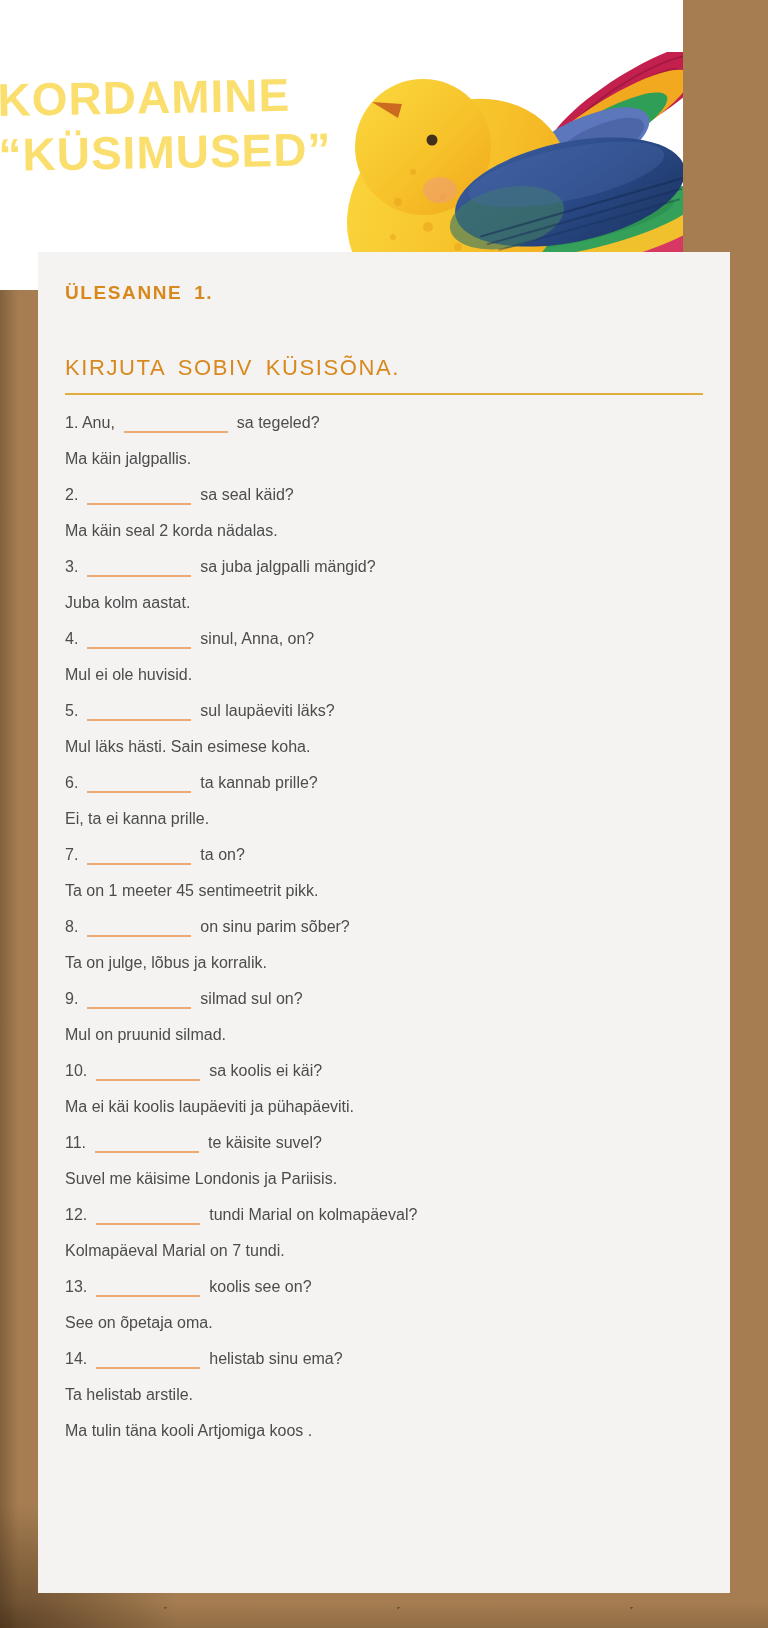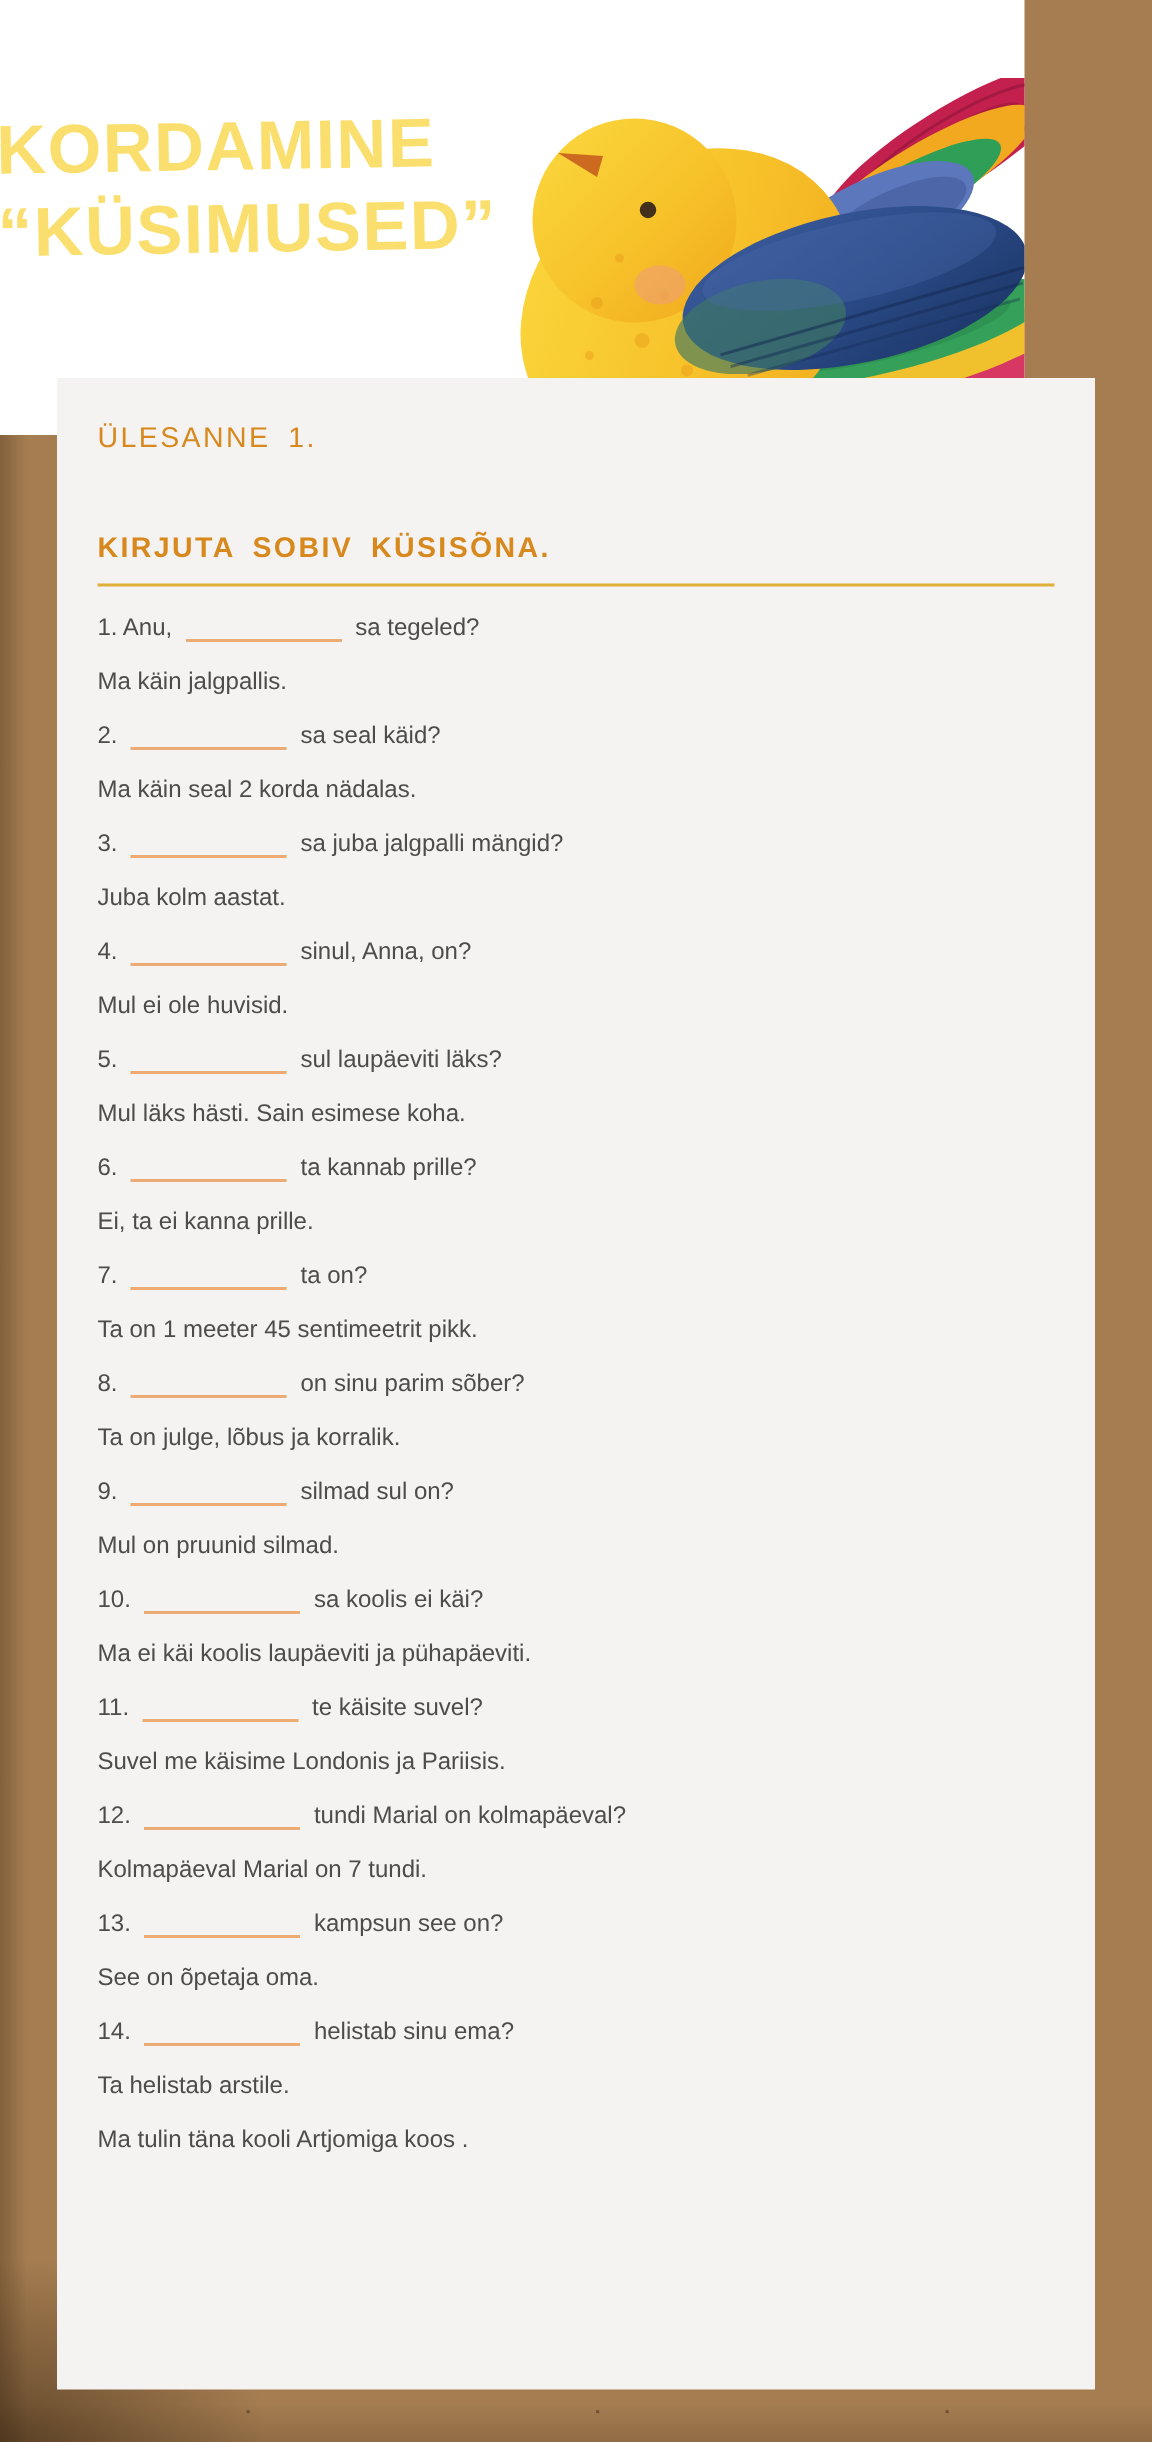--- a/index.html
+++ b/index.html
@@ -42,26 +42,26 @@
   
   .bird-wrap{position:absolute;right:-5px;top:52px;width:350px;height:238px;}
   
   .card{
     position:absolute;left:38px;top:252px;width:692px;height:1341px;
     background:var(--card-bg);z-index:3;box-sizing:border-box;
     padding:30px 27px 0 27px;
   }
   .ex-heading{
     margin:0;color:var(--heading-orange);
-    font-size:19px;font-weight:normal;letter-spacing:1.6px;word-spacing:5px;
+    font-size:19px;font-weight:bold;letter-spacing:1.6px;word-spacing:5px;
     text-transform:uppercase;
   }
   .task-heading{
     margin:51px 0 0 0;color:var(--heading-orange);
-    font-size:19px;font-weight:bold;letter-spacing:1.6px;word-spacing:5px;
+    font-size:22px;font-weight:normal;letter-spacing:1.6px;word-spacing:5px;
     text-transform:uppercase;
   }
   .rule{
     border:none;border-top:2px solid var(--rule-gold);
     margin:12px 0 16px 0;opacity:.85;
   }
   .line{
     margin:0 0 12px 0;font-size:16px;line-height:24px;color:var(--body-text);
   }
   .blank{
@@ -214,21 +214,21 @@
     <p class="line"><span>11.</span><span class="blank"></span><span>te käisite suvel?</span></p>
     <p class="line">Suvel me käisime Londonis ja Pariisis.</p>
   </div>
 
   <div>
     <p class="line"><span>12.</span><span class="blank"></span><span>tundi Marial on kolmapäeval?</span></p>
     <p class="line">Kolmapäeval Marial on 7 tundi.</p>
   </div>
 
   <div>
-    <p class="line"><span>13.</span><span class="blank"></span><span>kampsun see on?</span></p>
+    <p class="line"><span>13.</span><span class="blank"></span><span>koolis see on?</span></p>
     <p class="line">See on õpetaja oma.</p>
   </div>
 
   <div>
     <p class="line"><span>14.</span><span class="blank"></span><span>helistab sinu ema?</span></p>
     <p class="line">Ta helistab arstile.</p>
   </div>
 
   <div>
     <p class="line">Ma tulin täna kooli Artjomiga koos .</p>

